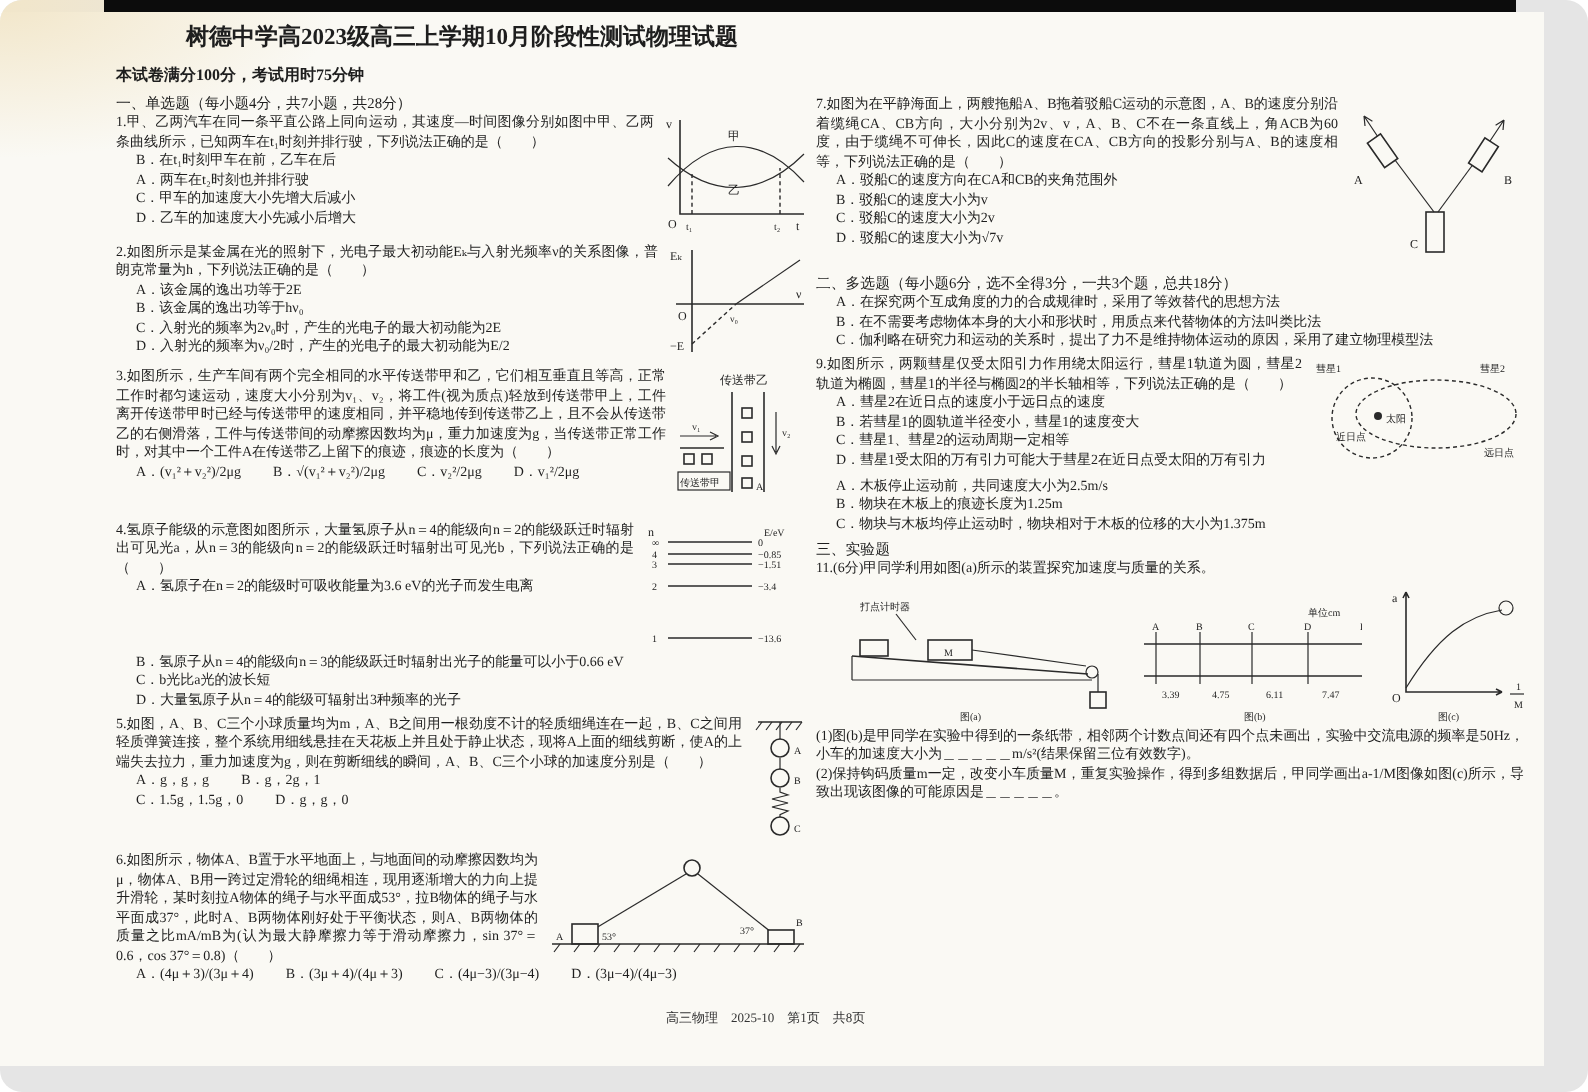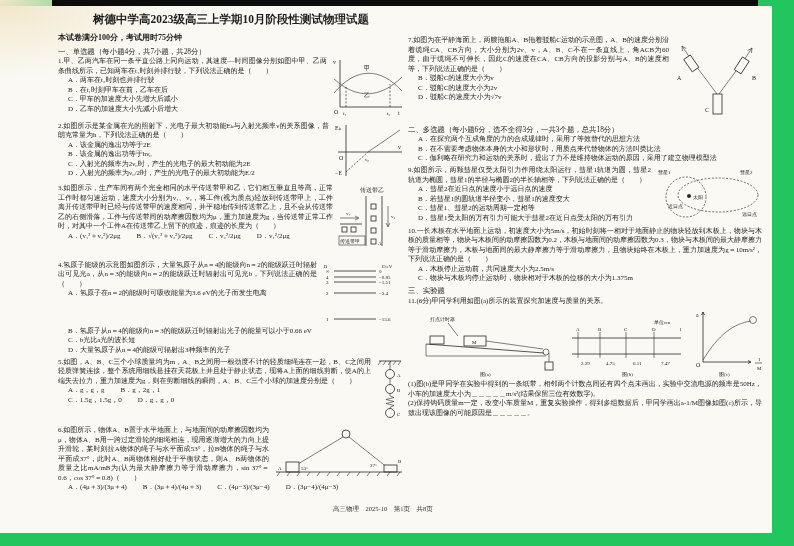--- a/index.html
+++ b/index.html
@@ -1,24 +1,24 @@
 <!DOCTYPE html>
 <html><head>
 <meta charset="utf-8">
 <style>
   html,body{margin:0;padding:0;}
-  .scene{position:relative;width:794px;height:546px;background:#22c55e;overflow:hidden;
-         font-family:"Liberation Serif","DejaVu Serif",serif;color:#1e1e1e;}
+  .scene{position:relative;width:794px;height:546px;background:#e5e5e5;overflow:hidden;
+         font-family:"Liberation Serif","DejaVu Serif",serif;color:#1e1e1e;border-radius:11px;}
   .paper{position:absolute;left:0;top:6px;width:772px;height:527px;background:#faf9f4;}
   .corner-blob{position:absolute;left:0;top:0;width:170px;height:80px;
          background:radial-gradient(ellipse at top left,#f2e6c9 0%,rgba(242,230,201,0) 70%);}
   .topbar{position:absolute;left:52px;top:0;width:706px;height:6px;background:#0c0c0c;}
   .col{position:absolute;font-size:7px;line-height:9.5px;}
   #col-left{left:58px;top:12px;width:346px;}
-  #col-right{left:408px;top:36px;width:354px;}
+  #col-right{left:408px;top:48px;width:354px;}
   .doc-title{font-size:11.5px;font-weight:bold;text-align:center;line-height:15px;margin:0 0 6px 0;}
   .doc-subtitle{font-size:8px;font-weight:bold;text-align:left;margin:0 0 4px 0;}
   .sec{font-weight:normal;font-size:7.4px;margin:1px 0;}
   .q{margin:0 0 2.5px 0;overflow:hidden;}
   .stem{text-align:justify;}
   .orow{margin-left:10px;}
   .opt{display:inline-block;margin-right:16px;}
   .drow{display:flex;gap:12px;align-items:flex-end;margin:2px 0 2px 14px;}
   .fr{float:right;margin:0 0 2px 5px;}
   svg{display:block;}
@@ -52,22 +52,22 @@
             <path class="dash" d="M58 50 V27"></path>
       <text x="1" y="7">v</text>
       <text x="66" y="58">t</text>
       <text x="2" y="57">O</text>
       <text x="32" y="13">甲</text>
       <text x="32" y="40">乙</text>
       <text x="11" y="58" class="t5">t₁</text>
       <text x="55" y="58" class="t5">t₂</text>
     </svg>
           <div class="stem">1.甲、乙两汽车在同一条平直公路上同向运动，其速度—时间图像分别如图中甲、乙两条曲线所示，已知两车在t₁时刻并排行驶，下列说法正确的是（　　）</div>
+          <div class="orow"><span class="opt">B．在t₁时刻甲车在前，乙车在后</span></div>
           <div class="orow"><span class="opt">A．两车在t₂时刻也并排行驶</span></div>
-          <div class="orow"><span class="opt">B．在t₁时刻甲车在前，乙车在后</span></div>
           <div class="orow"><span class="opt">C．甲车的加速度大小先增大后减小</span></div>
           <div class="orow"><span class="opt">D．乙车的加速度大小先减小后增大</span></div>
         </div>
         <div class="q">
           <svg id="d2" width="70" height="58" class="fr">
       <path class="ln" d="M12 3 V54"></path>
             <path class="ln" d="M4 30 H68"></path>
       <path class="dash" d="M12 50 L34 30"></path>
             <path class="lnt" d="M34 30 L66 8"></path>
       <text x="1" y="8">Eₖ</text>
@@ -174,20 +174,21 @@
             <path class="lnt" d="M45 58 L70 24"></path>
       <path class="lnt" d="M16 22 L8 10 M8 10 l0.5 5 M8 10 l4.2 2.6"></path>
       <path class="lnt" d="M70 24 L78 12 M78 12 l-0.5 5 M78 12 l-4.2 2.6"></path>
       <rect class="blk" x="13" y="20" width="8" height="15" transform="rotate(-35 17 27)"></rect>
       <rect class="blk" x="64" y="22" width="8" height="15" transform="rotate(33 68 29)"></rect>
       <text x="3" y="44">A</text>
       <text x="78" y="44">B</text>
       <text x="31" y="76">C</text>
     </svg>
           <div class="stem">7.如图为在平静海面上，两艘拖船A、B拖着驳船C运动的示意图，A、B的速度分别沿着缆绳CA、CB方向，大小分别为2v、v，A、B、C不在一条直线上，角ACB为60度，由于缆绳不可伸长，因此C的速度在CA、CB方向的投影分别与A、B的速度相等，下列说法正确的是（　　）</div>
+          <div class="orow"><span class="opt">A．驳船C的速度方向在CA和CB的夹角范围外</span></div>
           <div class="orow"><span class="opt">B．驳船C的速度大小为v</span></div>
           <div class="orow"><span class="opt">C．驳船C的速度大小为2v</span></div>
           <div class="orow"><span class="opt">D．驳船C的速度大小为√7v</span></div>
         </div>
         <div class="sec">二、多选题（每小题6分，选不全得3分，一共3个题，总共18分）</div>
         <div class="q">
           <div class="orow"><span class="opt">A．在探究两个互成角度的力的合成规律时，采用了等效替代的思想方法</span></div>
           <div class="orow"><span class="opt">B．在不需要考虑物体本身的大小和形状时，用质点来代替物体的方法叫类比法</span></div>
           <div class="orow"><span class="opt">C．伽利略在研究力和运动的关系时，提出了力不是维持物体运动的原因，采用了建立物理模型法</span></div>
         </div>
@@ -202,22 +203,22 @@
       <text x="12" y="42" class="t5">近日点</text>
       <text x="86" y="50" class="t5">远日点</text>
     </svg>
           <div class="stem">9.如图所示，两颗彗星仅受太阳引力作用绕太阳运行，彗星1轨道为圆，彗星2轨道为椭圆，彗星1的半径与椭圆2的半长轴相等，下列说法正确的是（　　）</div>
           <div class="orow"><span class="opt">A．彗星2在近日点的速度小于远日点的速度</span></div>
           <div class="orow"><span class="opt">B．若彗星1的圆轨道半径变小，彗星1的速度变大</span></div>
           <div class="orow"><span class="opt">C．彗星1、彗星2的运动周期一定相等</span></div>
           <div class="orow"><span class="opt">D．彗星1受太阳的万有引力可能大于彗星2在近日点受太阳的万有引力</span></div>
         </div>
         <div class="q">
-          <div class="stem">10.一长木板在水平地面上运动，初速度大小为5m/s，初始时刻将一相对于地面静止的物块轻放到木板上，物块与木板的质量相等，物块与木板间的动摩擦因数为0.2，木板与地面间的动摩擦因数为0.3，物块与木板间的最大静摩擦力等于滑动摩擦力，木板与地面间的最大静摩擦力等于滑动摩擦力，且物块始终在木板上，重力加速度为g＝10m/s²，下列说法正确的是（　　）</div>
           <div class="orow"><span class="opt">A．木板停止运动前，共同速度大小为2.5m/s</span></div>
+          <div class="orow"><span class="opt">B．物块在木板上的痕迹长度为1.25m</span></div>
           <div class="orow"><span class="opt">C．物块与木板均停止运动时，物块相对于木板的位移的大小为1.375m</span></div>
         </div>
         <div class="sec">三、实验题</div>
         <div class="q">
           <div class="stem">11.(6分)甲同学利用如图(a)所示的装置探究加速度与质量的关系。</div>
           <div class="drow">
             <svg id="d11a" width="150" height="66">
       <text x="8" y="9" class="t5">打点计时器</text>
       <path class="lnt" d="M26 11 L36 24"></path>
       <path class="ln" d="M4 32 L122 41"></path>

